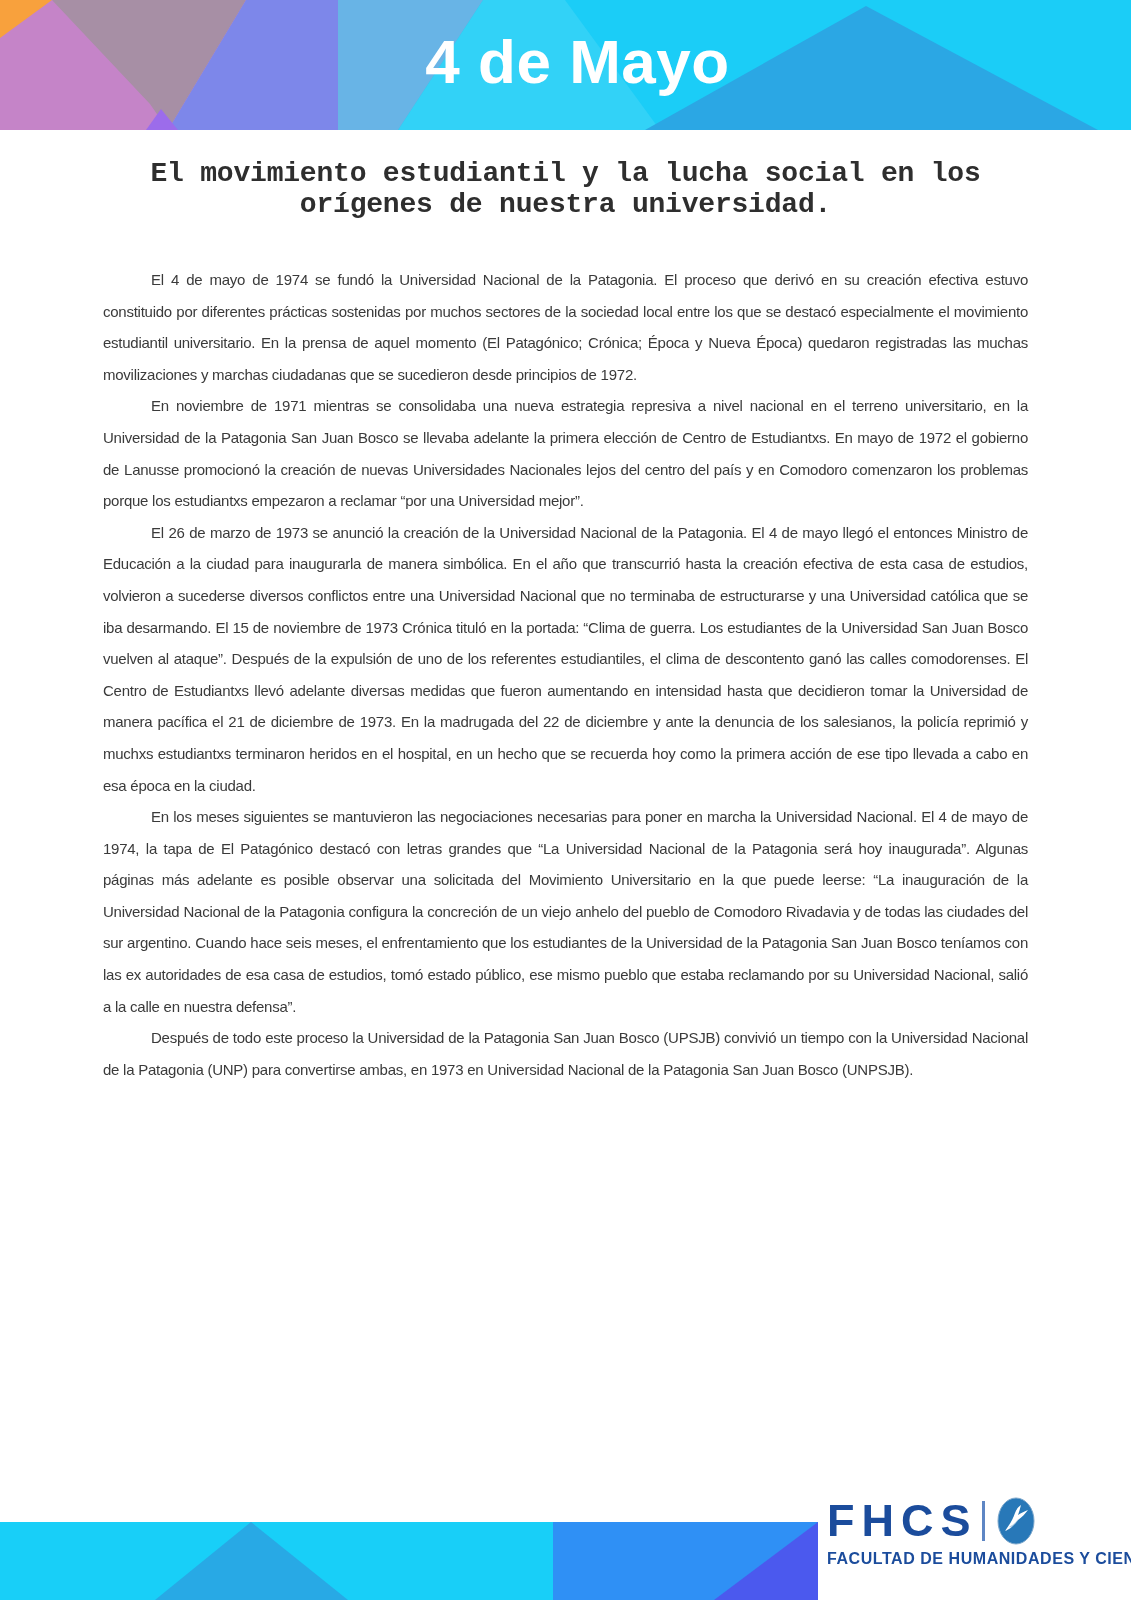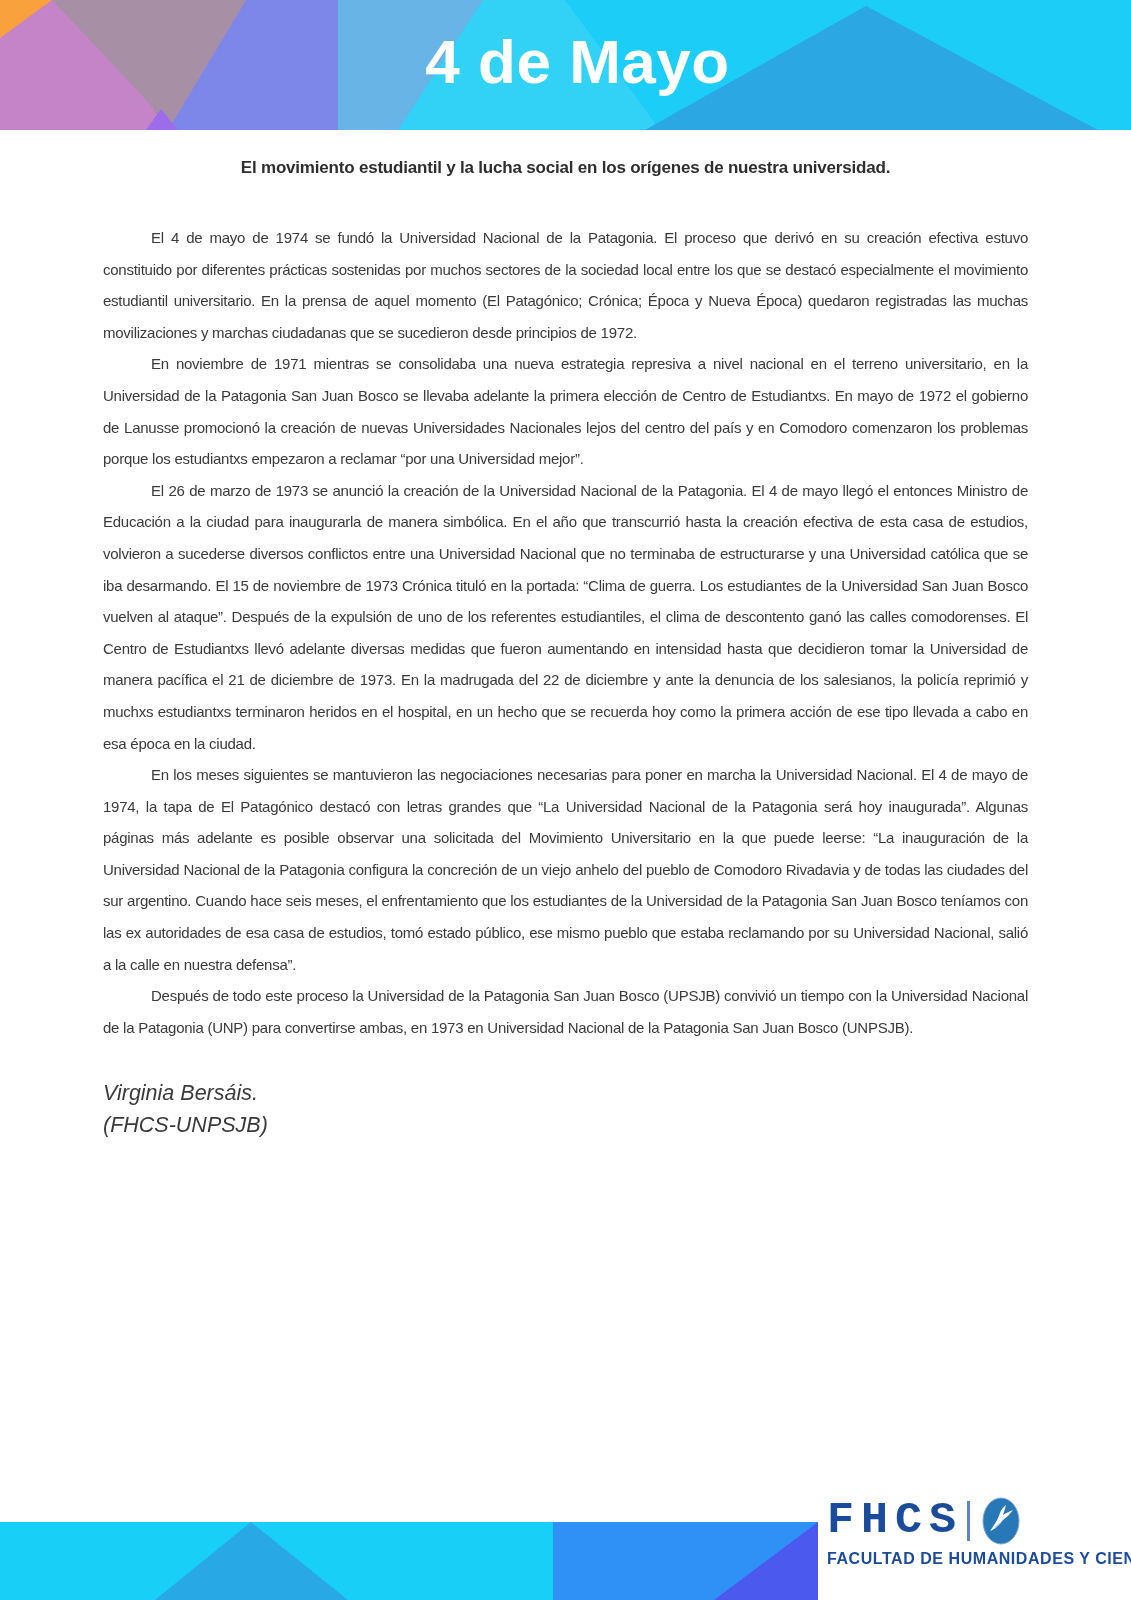--- a/index.html
+++ b/index.html
@@ -18,39 +18,39 @@
     text-align:center; color:#ffffff;
     font-size:62px; font-weight:bold; letter-spacing:0.5px; line-height:80px;
   }
 
   
   .content {
     position:absolute; top:130px; left:103px; width:925px; color:#3a3a3a;
   }
   .doc-heading {
     margin-top:28px; text-align:center;
-    font-size:17px; font-weight:bold; color:#2e2e2e; letter-spacing:-0.2px;
+    font-size:28px; font-weight:bold; color:#2e2e2e; letter-spacing:-0.2px;font-family:Liberation Mono, monospace;
   }
   .doc-body { margin-top:44px; }
   .doc-para {
     text-align:justify; text-indent:48px;
     font-size:15px; line-height:31.6px; letter-spacing:-0.25px;
     color:#3a3a3a;
   }
   .signature { margin-top:34px; font-style:italic; font-size:21.5px; line-height:32px; color:#3a3a3a; }
 
   
   .footer-band { position:absolute; left:0; bottom:0; width:818px; height:78px; }
   .footer-band svg { display:block; width:818px; height:78px; }
   .fhcs-logo {
     position:absolute; right:28px; bottom:32px; width:276px;
   }
   .fhcs-row { display:flex; align-items:center; }
   .fhcs-text {
-    font-size:45px; font-weight:bold; color:#1b4c9c; letter-spacing:7px; line-height:44px;font-family:Liberation Mono, monospace;
+    font-size:45px; font-weight:bold; color:#1b4c9c; letter-spacing:7px; line-height:44px;
   }
   .fhcs-divider { width:3px; height:40px; background:#5e86c4; margin:0 12px 0 4px; }
   .fhcs-oval { width:38px; height:48px; }
   .fhcs-tagline {
     margin-top:5px; font-size:16px; font-weight:bold; color:#1b4c9c;
     letter-spacing:0.55px; white-space:nowrap;
   }
 </style>
 </head>
 <body>
@@ -83,24 +83,20 @@
 
   <div class="content">
     <div class="doc-heading">El movimiento estudiantil y la lucha social en los orígenes de nuestra universidad.</div>
     <div class="doc-body">
       <p class="doc-para">El 4 de mayo de 1974 se fundó la Universidad Nacional de la Patagonia. El proceso que derivó en su creación efectiva estuvo constituido por diferentes prácticas sostenidas por muchos sectores de la sociedad local entre los que se destacó especialmente el movimiento estudiantil universitario. En la prensa de aquel momento (El Patagónico; Crónica; Época y Nueva Época) quedaron registradas las muchas movilizaciones y marchas ciudadanas que se sucedieron desde principios de 1972.</p>
       <p class="doc-para">En noviembre de 1971 mientras se consolidaba una nueva estrategia represiva a nivel nacional en el terreno universitario, en la Universidad de la Patagonia San Juan Bosco se llevaba adelante la primera elección de Centro de Estudiantxs. En mayo de 1972 el gobierno de Lanusse promocionó la creación de nuevas Universidades Nacionales lejos del centro del país y en Comodoro comenzaron los problemas porque los estudiantxs empezaron a reclamar “por una Universidad mejor”.</p>
       <p class="doc-para">El 26 de marzo de 1973 se anunció la creación de la Universidad Nacional de la Patagonia. El 4 de mayo llegó el entonces Ministro de Educación a la ciudad para inaugurarla de manera simbólica. En el año que transcurrió hasta la creación efectiva de esta casa de estudios, volvieron a sucederse diversos conflictos entre una Universidad Nacional que no terminaba de estructurarse y una Universidad católica que se iba desarmando. El 15 de noviembre de 1973 Crónica tituló en la portada: “Clima de guerra. Los estudiantes de la Universidad San Juan Bosco vuelven al ataque”. Después de la expulsión de uno de los referentes estudiantiles, el clima de descontento ganó las calles comodorenses. El Centro de Estudiantxs llevó adelante diversas medidas que fueron aumentando en intensidad hasta que decidieron tomar la Universidad de manera pacífica el 21 de diciembre de 1973. En la madrugada del 22 de diciembre y ante la denuncia de los salesianos, la policía reprimió y muchxs estudiantxs terminaron heridos en el hospital, en un hecho que se recuerda hoy como la primera acción de ese tipo llevada a cabo en esa época en la ciudad.</p>
       <p class="doc-para">En los meses siguientes se mantuvieron las negociaciones necesarias para poner en marcha la Universidad Nacional. El 4 de mayo de 1974, la tapa de El Patagónico destacó con letras grandes que “La Universidad Nacional de la Patagonia será hoy inaugurada”. Algunas páginas más adelante es posible observar una solicitada del Movimiento Universitario en la que puede leerse: “La inauguración de la Universidad Nacional de la Patagonia configura la concreción de un viejo anhelo del pueblo de Comodoro Rivadavia y de todas las ciudades del sur argentino. Cuando hace seis meses, el enfrentamiento que los estudiantes de la Universidad de la Patagonia San Juan Bosco teníamos con las ex autoridades de esa casa de estudios, tomó estado público, ese mismo pueblo que estaba reclamando por su Universidad Nacional, salió a la calle en nuestra defensa”.</p>
       <p class="doc-para">Después de todo este proceso la Universidad de la Patagonia San Juan Bosco (UPSJB) convivió un tiempo con la Universidad Nacional de la Patagonia (UNP) para convertirse ambas, en 1973 en Universidad Nacional de la Patagonia San Juan Bosco (UNPSJB).</p>
     </div>
-    <div class="signature">
-      <div>Virginia Bersáis.</div>
-      <div>(FHCS-UNPSJB)</div>
-    </div>
   </div>
 
   <div class="footer-band">
     <svg viewBox="0 0 818 78" preserveAspectRatio="none">
       <rect x="0" y="0" width="818" height="78" fill="#18cff8"></rect>
       <polygon points="251,0 155,78 348,78" fill="#28a9e5"></polygon>
       <polygon points="553,0 818,0 818,78 553,78" fill="#2f90f5"></polygon>
       <polygon points="818,0 818,78 714,78" fill="#4b59ee"></polygon>
     </svg>
   </div>

